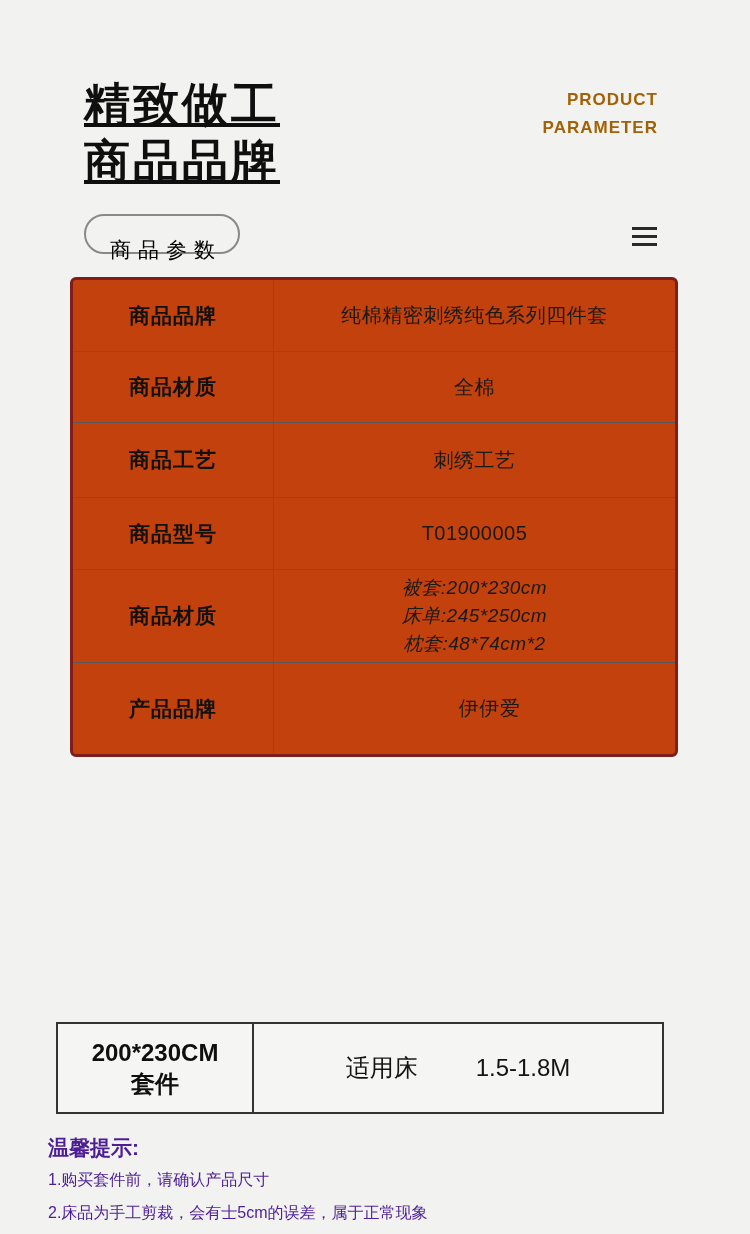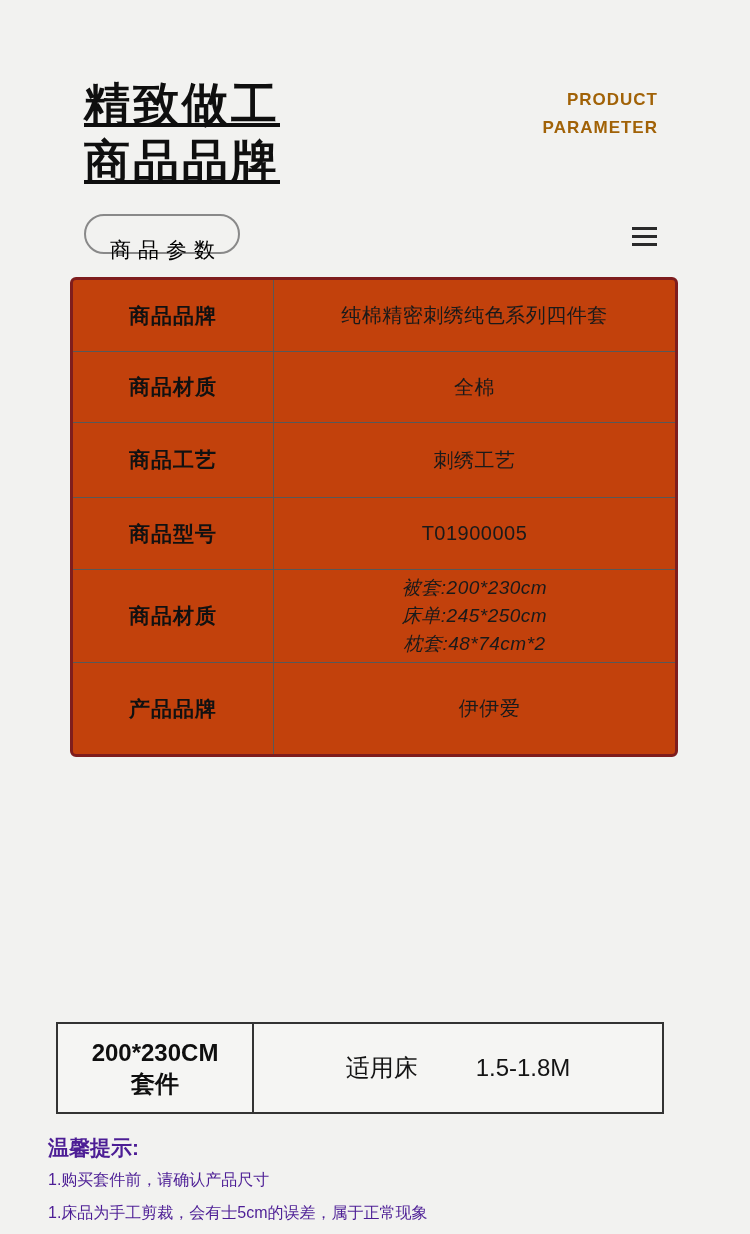--- a/index.html
+++ b/index.html
@@ -138,16 +138,16 @@
     </div>
     <div class="fit-cell">
       <span>适用床</span>
       <span>1.5-1.8M</span>
     </div>
   </div>
 
   <div class="notice">
     <div class="notice-title">温馨提示:</div>
     <div class="notice-item">1.购买套件前，请确认产品尺寸</div>
-    <div class="notice-item">1.床品为手工剪裁，会有士5cm的误差，属于正常现象</div>
+    <div class="notice-item">2.床品为手工剪裁，会有士5cm的误差，属于正常现象</div>
   </div>
 
 </div>
 
 </body></html>

